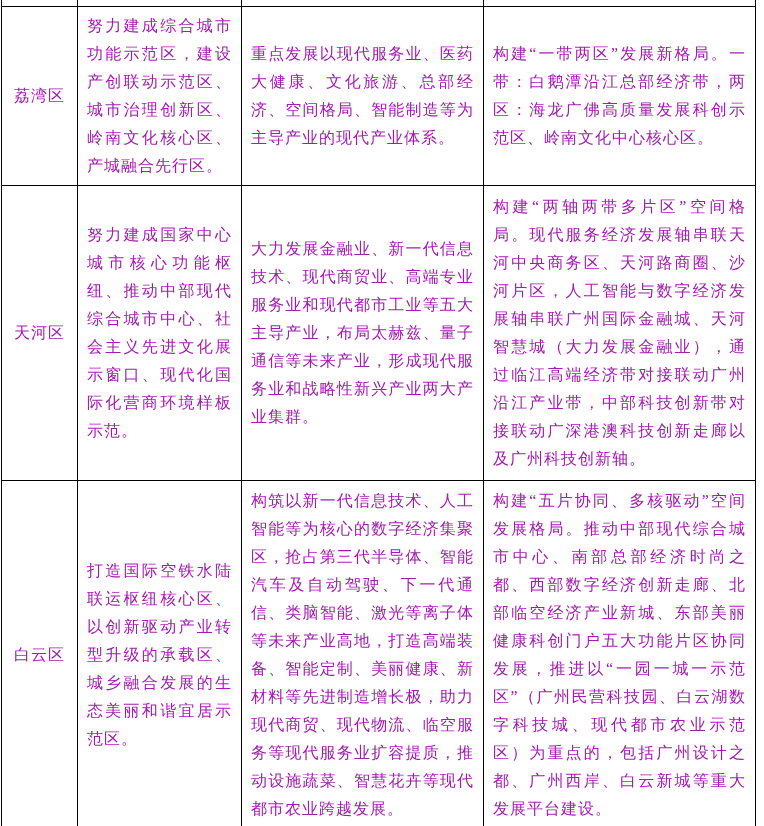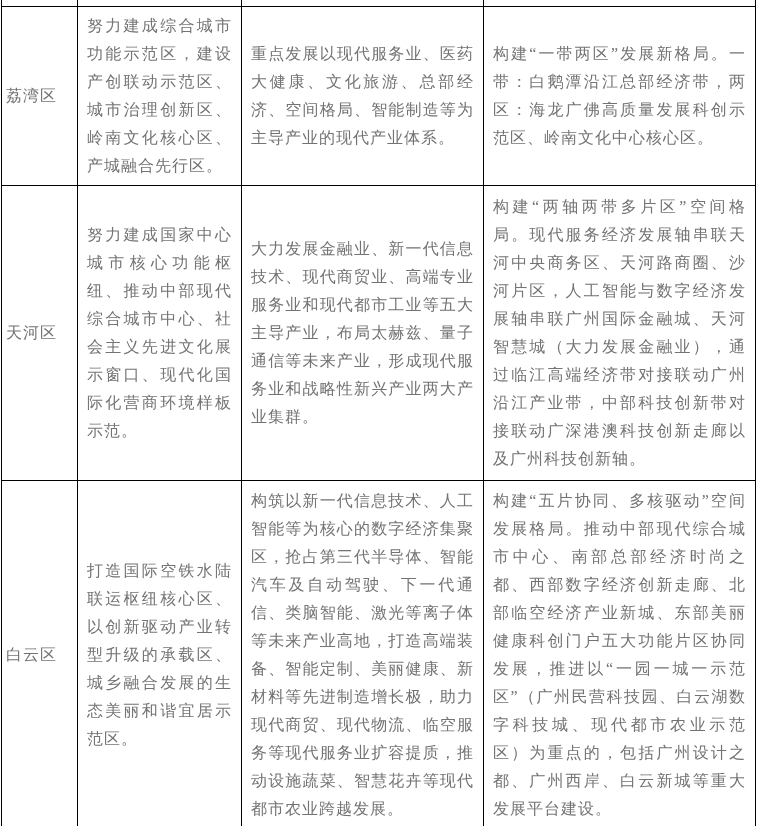--- a/index.html
+++ b/index.html
@@ -28,29 +28,29 @@
     width: 754px;
   }
   col.c-district { width: 76px; }
   col.c-position { width: 164px; }
   col.c-industry { width: 242px; }
   col.c-spatial  { width: 272px; }
 
   td {
     border: 1px solid #000000;
     vertical-align: middle;
-    color: #737373;
+    color: #a21caf;
     font-size: 16px;
     line-height: 28px;
     letter-spacing: 1px;
     padding: 2px 9px;
     overflow: hidden;
   }
   td.cell-district {
-    text-align: left;
+    text-align: center;
     padding: 2px 4px;
   }
   td.cell-text {
     text-align: justify;
     text-justify: inter-character;
   }
   tr.sliver-top td {
     height: 7px;
     border-top: none;
     padding: 0;

